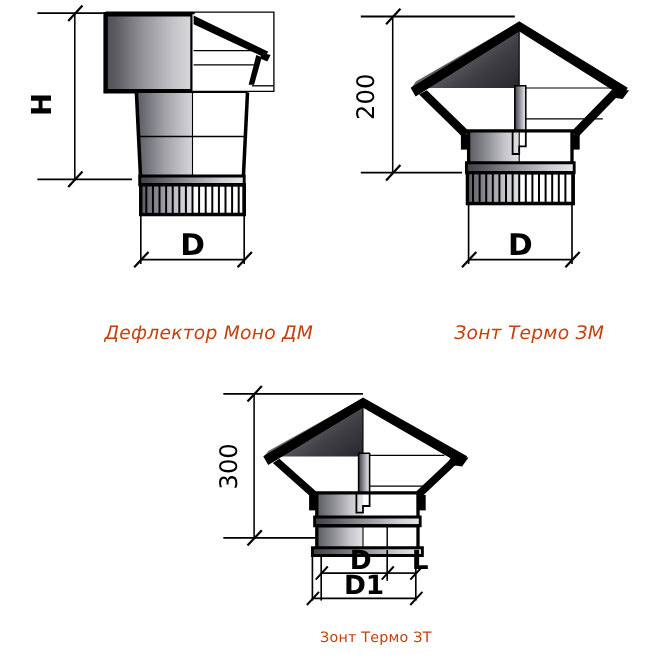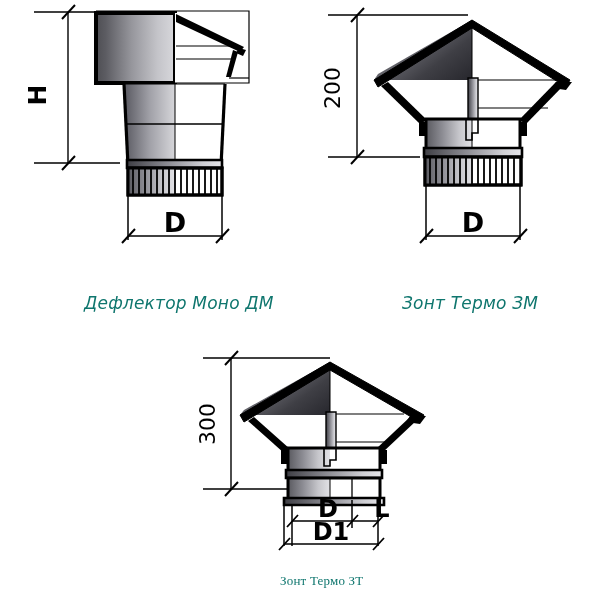--- a/index.html
+++ b/index.html
@@ -18,27 +18,28 @@
     position: absolute;
     left: 0; top: 0;
     width: 600px;
     height: 600px;
   }
   .cap-label {
     position: absolute;
     font-family: "DejaVu Sans", sans-serif;
     font-style: italic;
     font-size: 17px;
-    color: #0f766e;
+    color: #c2410c;
     white-space: nowrap;
     letter-spacing: 0.2px;
+    margin-left: 11px;
   }
   #label-dm { left: 84px;  top: 293px; }
   #label-zm { left: 402px; top: 293px; }
-  #label-zt { left: 280px; top: 573px; font-size: 13px; font-style: normal; font-family: Liberation Serif, serif; }
+  #label-zt { left: 280px; top: 573px; font-size: 13px; font-style: normal; }
 </style>
 </head>
 <body>
 
 <svg id="sheet" viewBox="0 0 600 600" xmlns="http://www.w3.org/2000/svg">
   <defs>
     <linearGradient id="gradMetalH" x1="0" y1="0" x2="1" y2="0">
       <stop offset="0" stop-color="#4e4e53"></stop>
       <stop offset="0.12" stop-color="#5c5c62"></stop>
       <stop offset="0.45" stop-color="#96969c"></stop>

